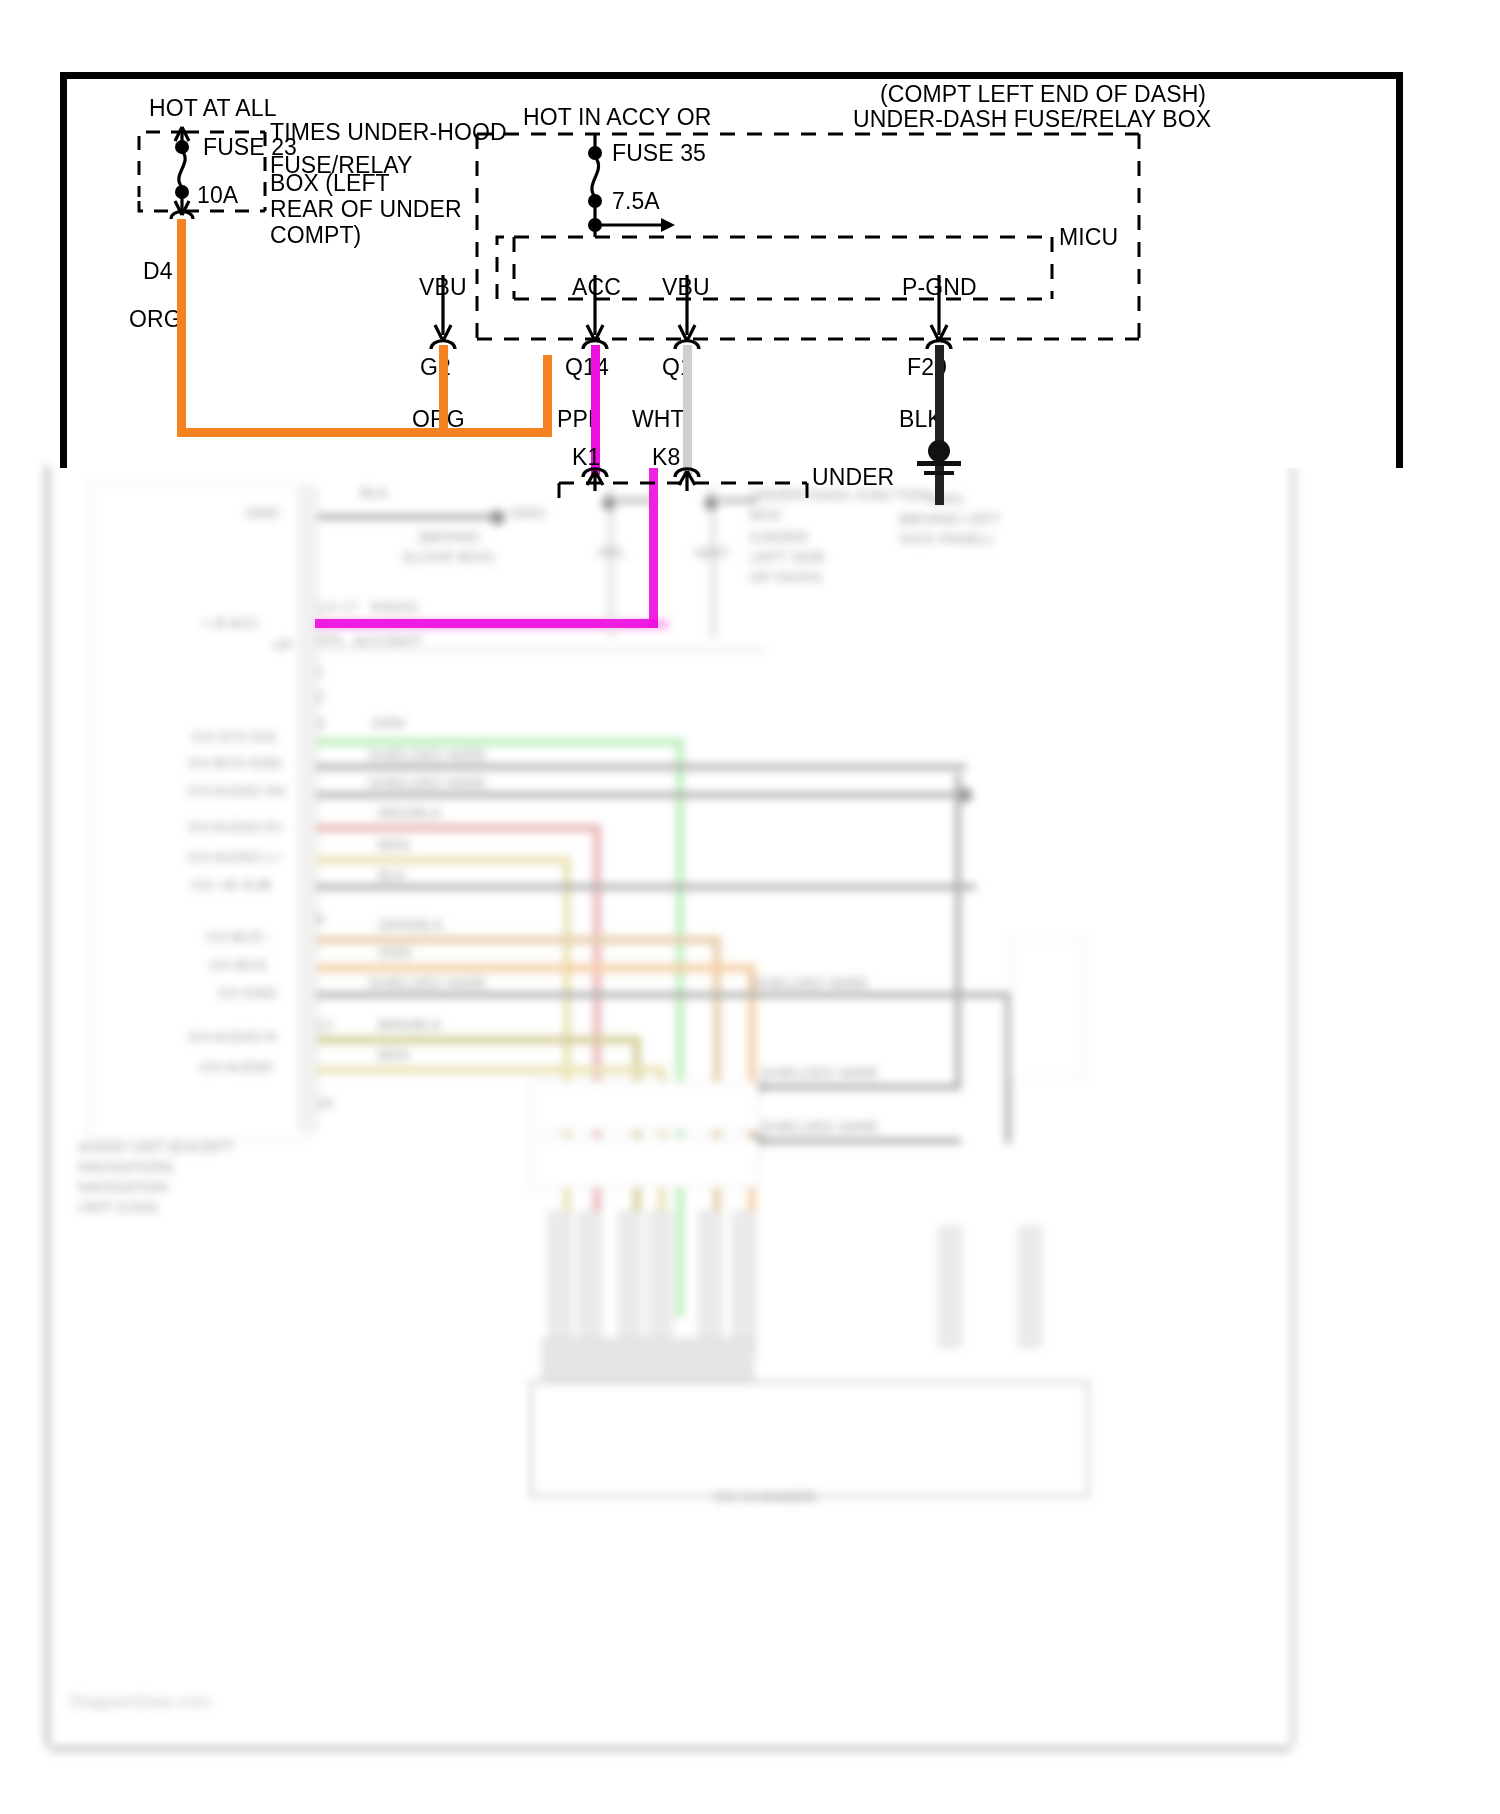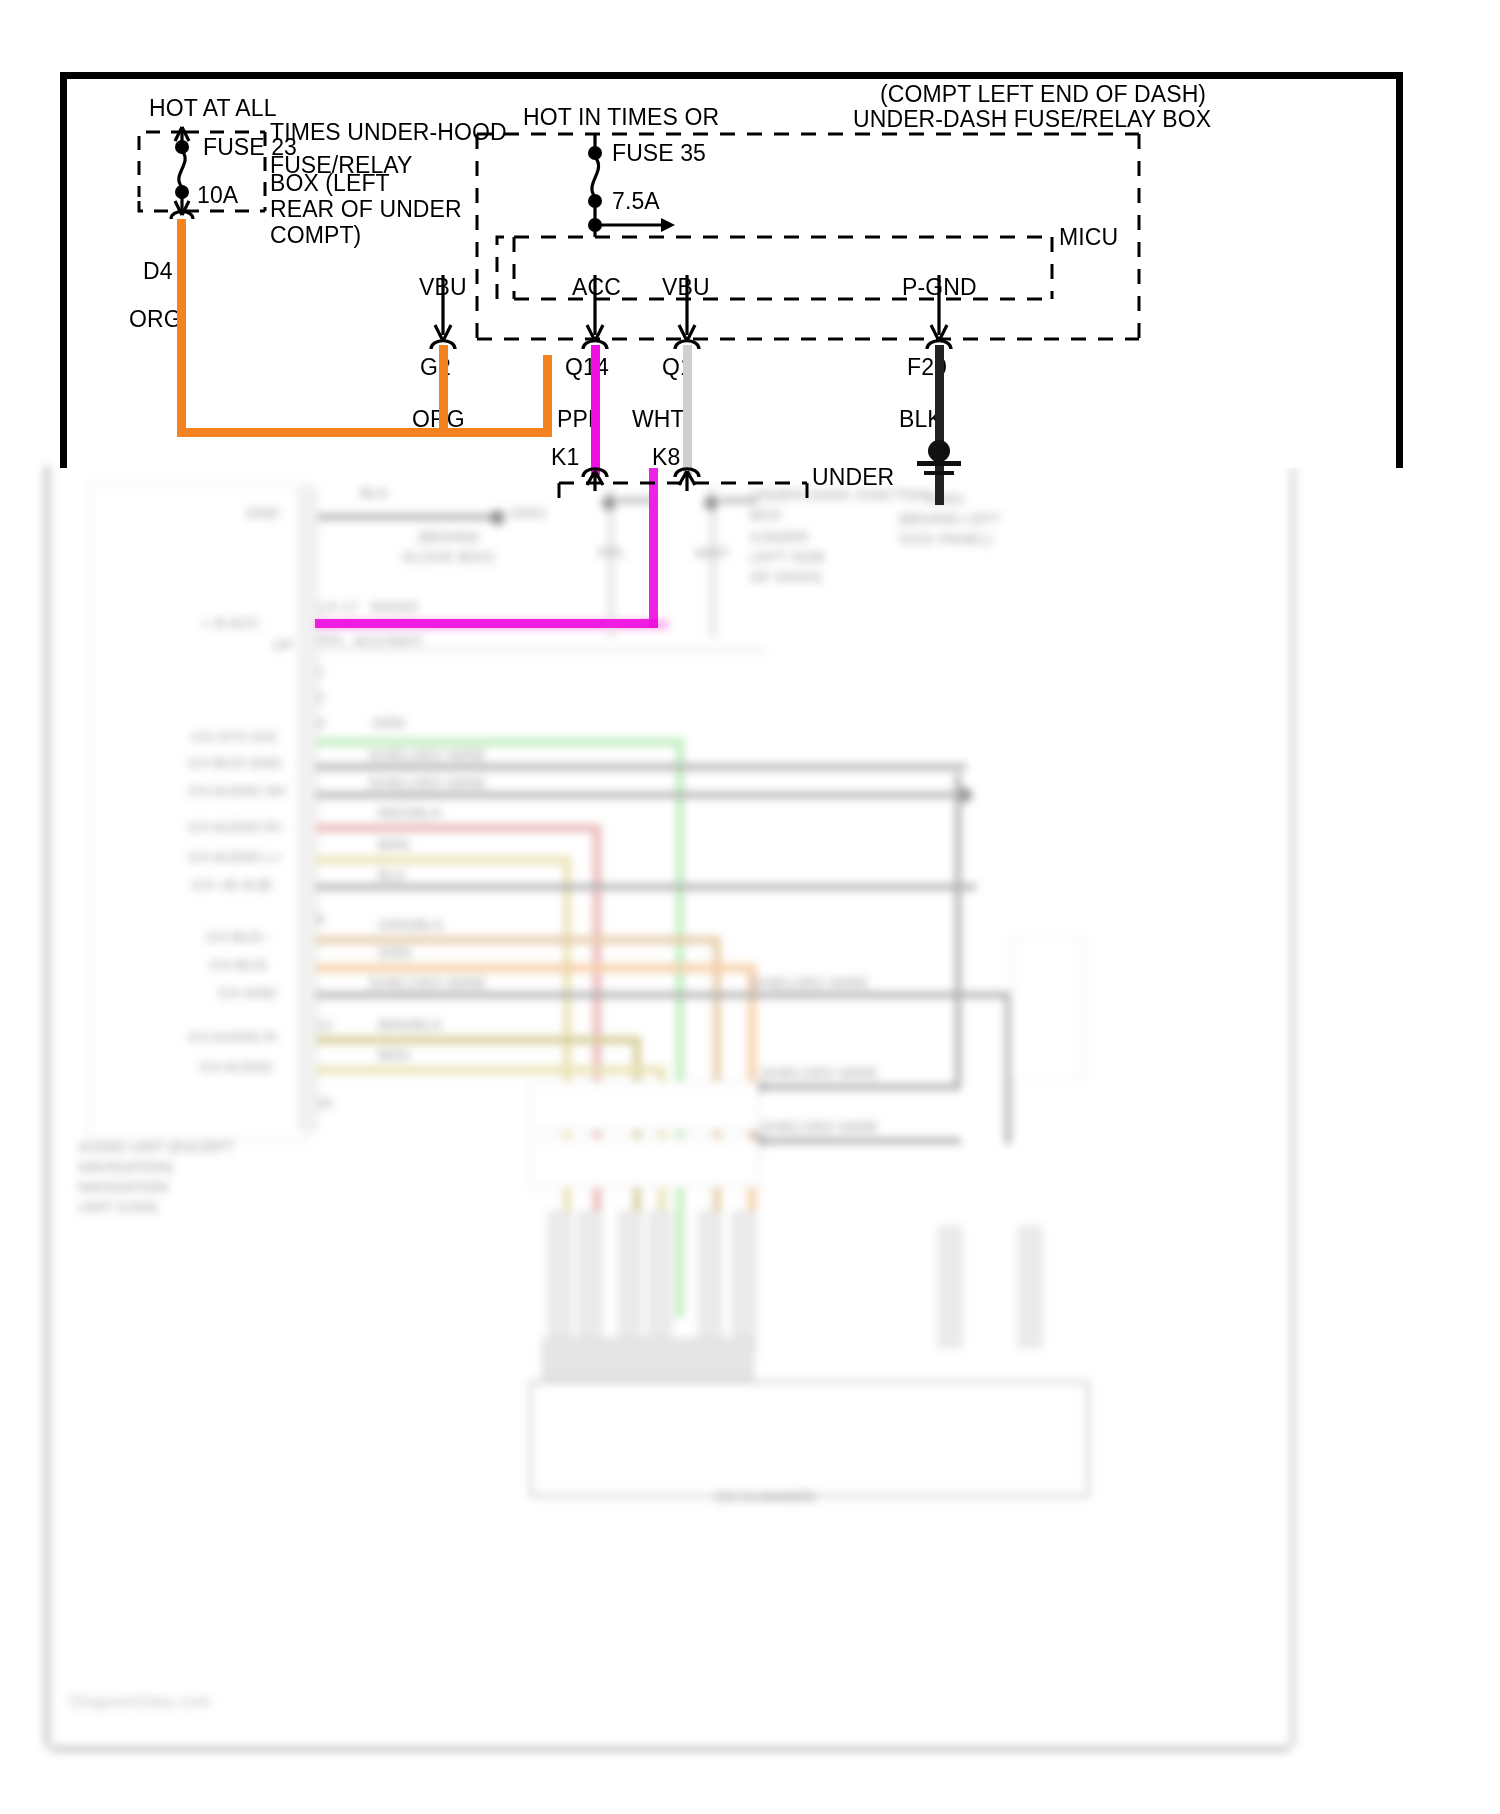--- a/index.html
+++ b/index.html
@@ -242,21 +242,21 @@
     <div class="lbl" style="left:203px;top:41px;">TIMES UNDER-HOOD</div>
     <div class="lbl" style="left:203px;top:66px;margin-top:8px;">FUSE/RELAY</div>
     <div class="lbl" style="left:203px;top:92px;">BOX (LEFT</div>
     <div class="lbl" style="left:203px;top:118px;">REAR OF UNDER</div>
     <div class="lbl" style="left:203px;top:144px;">COMPT)</div>
 
     <div class="wire w-org" style="left:110px;top:140px;width:9px;height:218px;"></div>
     <div class="wire w-org" style="left:110px;top:349px;width:375px;height:9px;"></div>
     <div class="wire w-org" style="left:476px;top:276px;width:9px;height:82px;"></div>
 
-    <div class="lbl" style="left:456px;top:26px;">HOT IN TIMES OR</div>
+    <div class="lbl" style="left:456px;top:26px;">HOT IN ACCY OR</div>
     <div class="lbl" style="left:813px;top:3px;">(COMPT LEFT END OF DASH)</div>
     <div class="lbl" style="left:786px;top:28px;">UNDER-DASH FUSE/RELAY BOX</div>
 
     <svg class="ov" width="1343" height="396">
 
       <path d="M410,55 L1072,55" stroke="#000" stroke-width="3" fill="none" stroke-dasharray="15,12"></path>
       <path d="M410,55 L410,260" stroke="#000" stroke-width="3" fill="none" stroke-dasharray="15,12"></path>
       <path d="M1072,55 L1072,260" stroke="#000" stroke-width="3" fill="none" stroke-dasharray="15,12"></path>
       <path d="M410,260 L1072,260" stroke="#000" stroke-width="3" fill="none" stroke-dasharray="15,12"></path>
 
@@ -331,18 +331,18 @@
       <path d="M608,398 C608,387 632,387 632,398" stroke="#000" stroke-width="3.2" fill="none"></path>
 
       <path d="M528,392 L520,406 M528,392 L536,406 M528,392 L528,412" stroke="#000" stroke-width="3.2" fill="none"></path>
       <path d="M620,392 L612,406 M620,392 L628,406 M620,392 L620,412" stroke="#000" stroke-width="3.2" fill="none"></path>
 
       <path d="M492,404 L740,404" stroke="#000" stroke-width="3" fill="none" stroke-dasharray="15,12"></path>
       <path d="M492,404 L492,424" stroke="#000" stroke-width="3" fill="none" stroke-dasharray="15,12"></path>
       <path d="M740,404 L740,424" stroke="#000" stroke-width="3" fill="none" stroke-dasharray="15,12"></path>
     </svg>
 
-    <div class="lbl" style="left:484px;top:366px;">K1</div>
+    <div class="lbl" style="left:505px;top:366px;">K1</div>
     <div class="lbl" style="left:585px;top:366px;">K8</div>
     <div class="lbl" style="left:745px;top:386px;">UNDER</div>
   </div>
 
 </div>
 
 </body></html>

